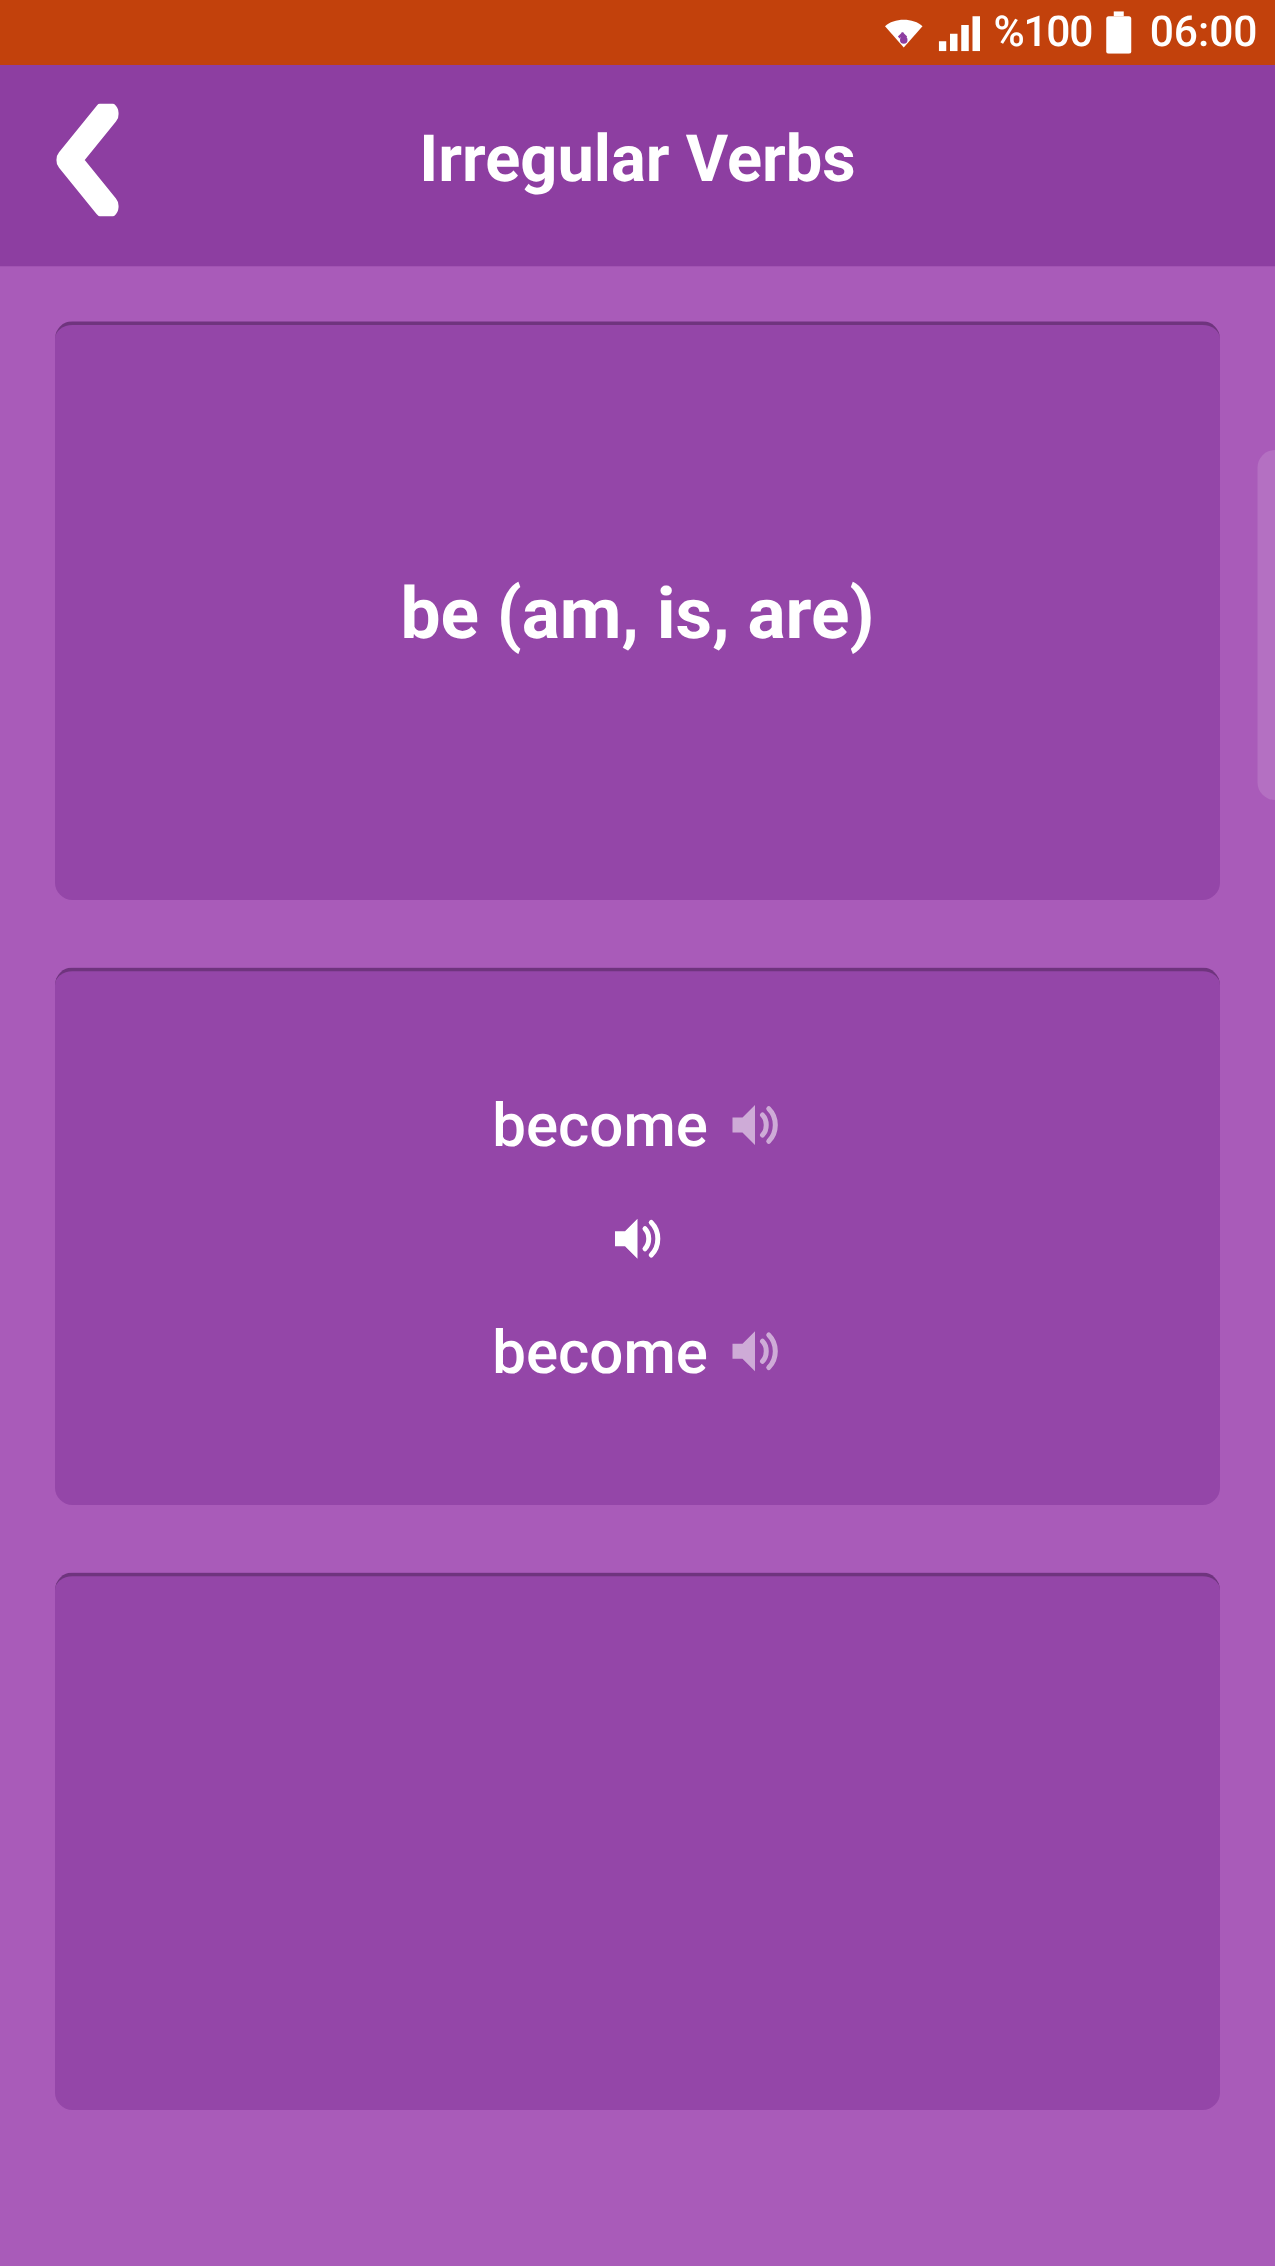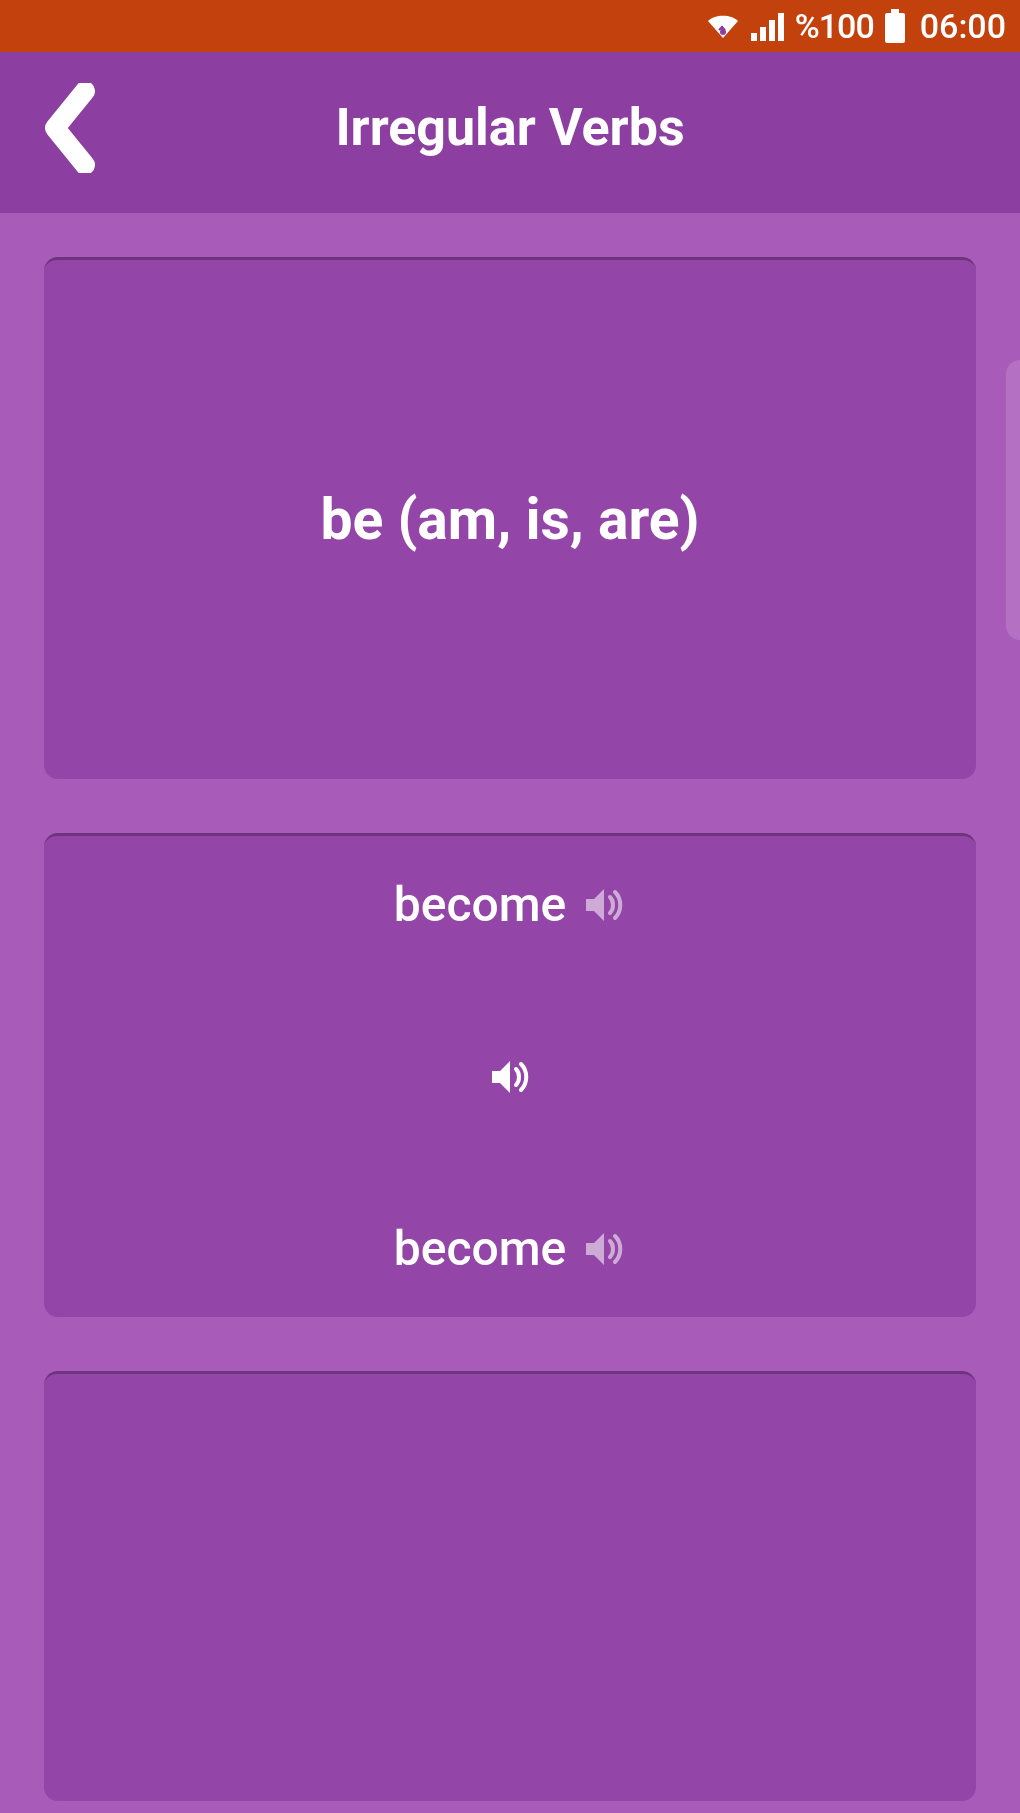--- a/index.html
+++ b/index.html
@@ -82,31 +82,31 @@
     background: #9446a8;
     border-radius: 14px;
     border-top: 3px solid rgba(0,0,0,0.25);
     display: flex;
     flex-direction: column;
     align-items: center;
     justify-content: center;
     padding: 40px 20px;
   }
   .card.main-card {
-    height: 522px;
+    height: 463px;
   }
   .card.main-card .verb-text {
     font-size: 57px;
     font-weight: 700;
     text-align: center;
   }
 
   .card.forms-card {
-    height: 484px;
-    justify-content: space-between;
+    height: 430px;
+    justify-content: center;
     gap: 40px;
   }
   .verb-row {
     display: flex;
     align-items: center;
     justify-content: center;
     gap: 16px;
     font-size: 48px;
     font-weight: 500;
   }

